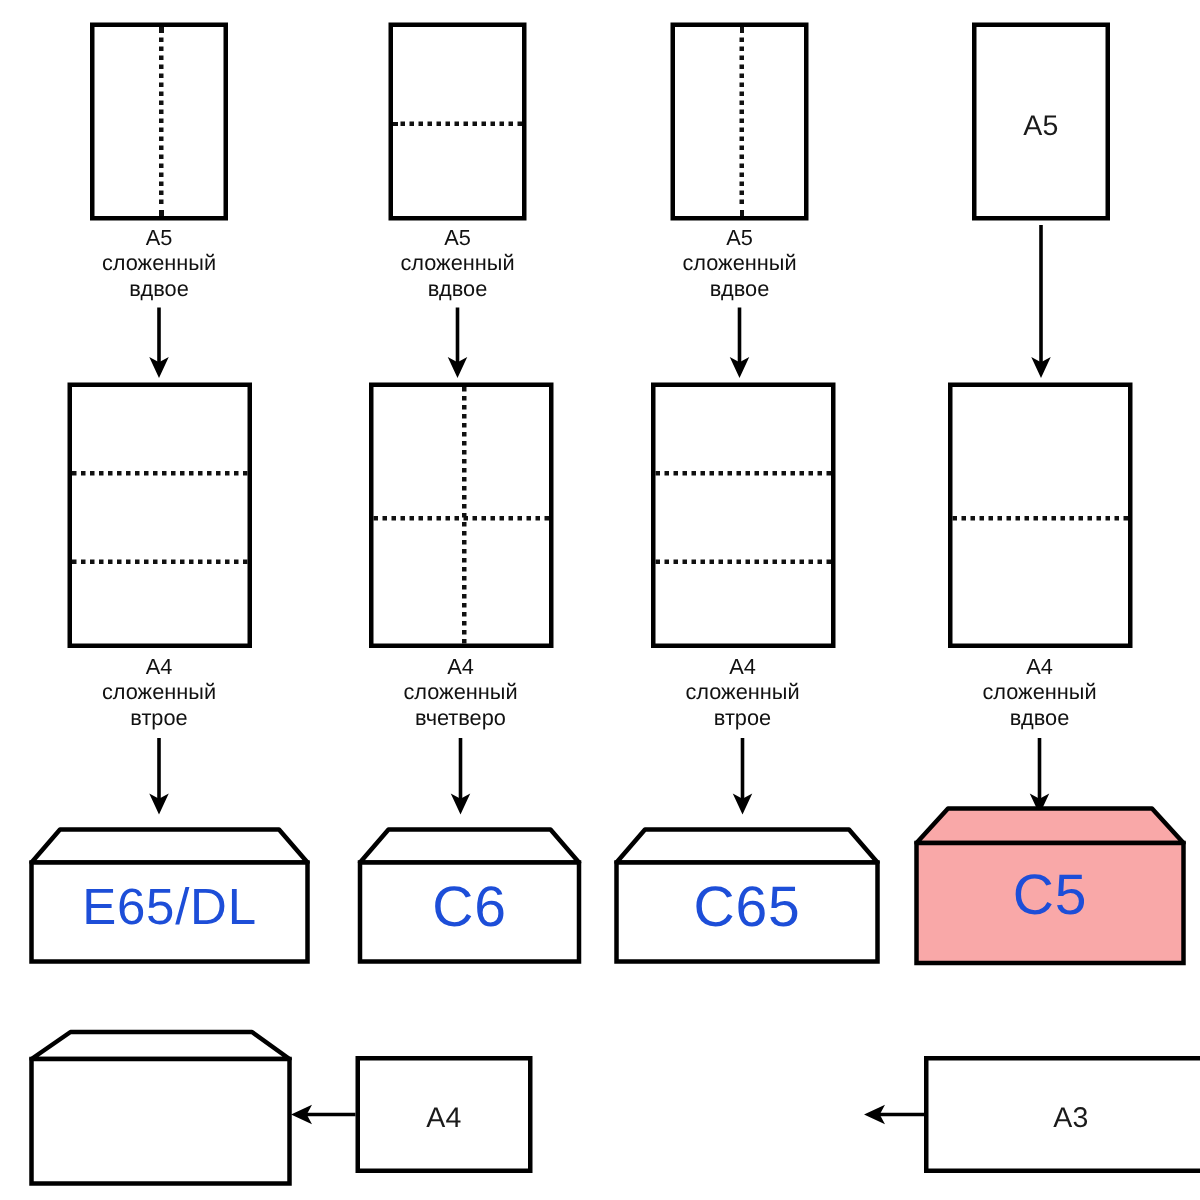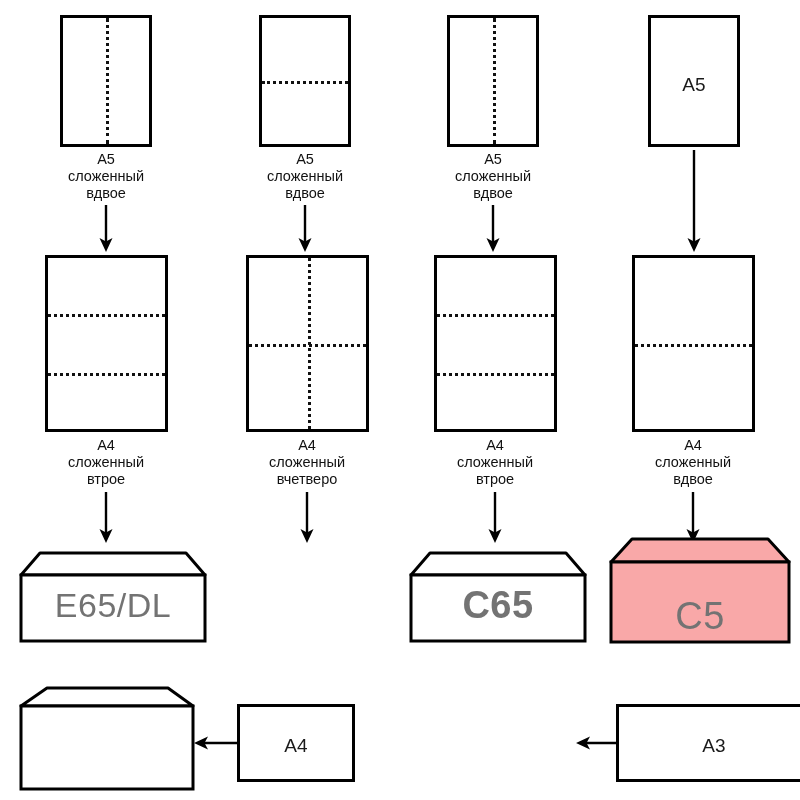--- a/index.html
+++ b/index.html
@@ -78,21 +78,21 @@
   .envelope svg {
     display: block;
     overflow: visible;
   }
   .env-text {
     position: absolute;
     left: 0;
     right: 0;
     text-align: center;
     font-size: 38px;
-    color: #737373;
+    color: #1d4ed8;
     letter-spacing: .5px;
   }
   .env-text.small {
     font-size: 34px;
   }
 </style>
 </head>
 <body>
 
 <div id="stage">
@@ -202,35 +202,42 @@
   </div>
 
   <div class="envelope" style="left:18px; top:549px;">
     <svg width="190" height="95" viewBox="0 0 190 95">
       <path d="M3 26 L22 4 L168 4 L187 26 Z" fill="#ffffff" stroke="#000" stroke-width="3" stroke-linejoin="round"></path>
       <rect x="3" y="26" width="184" height="66" fill="#ffffff" stroke="#000" stroke-width="3"></rect>
     </svg>
     <div class="env-text small" style="top:37px;">E65/DL</div>
   </div>
 
+  <div class="envelope" style="left:237px; top:549px;">
+    <svg width="152" height="95" viewBox="0 0 152 95">
+      <path d="M3 26 L22 4 L130 4 L149 26 Z" fill="#ffffff" stroke="#000" stroke-width="3" stroke-linejoin="round"></path>
+      <rect x="3" y="26" width="146" height="66" fill="#ffffff" stroke="#000" stroke-width="3"></rect>
+    </svg>
+    <div class="env-text" style="top:35px;">C6</div>
+  </div>
 
   <div class="envelope" style="left:408px; top:549px;">
     <svg width="180" height="95" viewBox="0 0 180 95">
       <path d="M3 26 L22 4 L158 4 L177 26 Z" fill="#ffffff" stroke="#000" stroke-width="3" stroke-linejoin="round"></path>
       <rect x="3" y="26" width="174" height="66" fill="#ffffff" stroke="#000" stroke-width="3"></rect>
     </svg>
-    <div class="env-text" style="top:35px;font-weight:bold;">C65</div>
+    <div class="env-text" style="top:35px;">C65</div>
   </div>
 
   <div class="envelope" style="left:608px; top:535px;">
     <svg width="184" height="110" viewBox="0 0 184 110">
       <path d="M3 27 L24 4 L160 4 L181 27 Z" fill="#f9a8a8" stroke="#000" stroke-width="3" stroke-linejoin="round"></path>
       <rect x="3" y="27" width="178" height="80" fill="#f9a8a8" stroke="#000" stroke-width="3"></rect>
     </svg>
-    <div class="env-text" style="top:41px;margin-top:19px;">C5</div>
+    <div class="env-text" style="top:41px;">C5</div>
   </div>
 
   <div class="envelope" style="left:18px; top:684px;">
     <svg width="178" height="108" viewBox="0 0 178 108">
       <path d="M3 22 L29 4 L150 4 L175 22 Z" fill="#ffffff" stroke="#000" stroke-width="3" stroke-linejoin="round"></path>
       <rect x="3" y="22" width="172" height="83" fill="#ffffff" stroke="#000" stroke-width="3"></rect>
     </svg>
   </div>
 
   <div class="arrow" style="left:194px; top:733px;">

